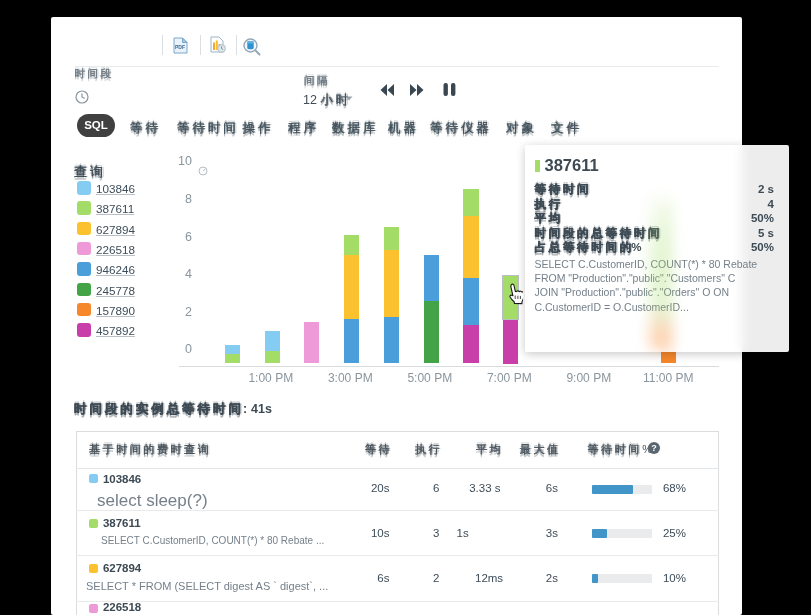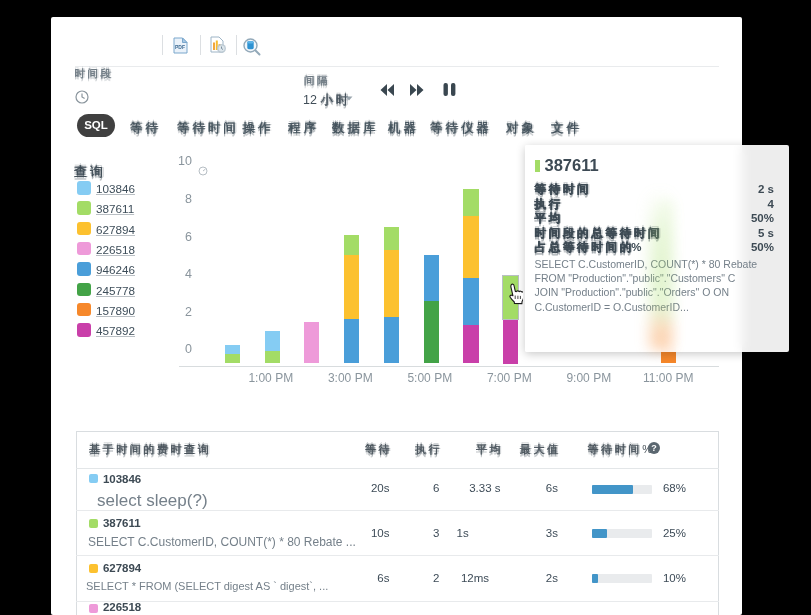--- a/index.html
+++ b/index.html
@@ -169,20 +169,21 @@
   <div class="abs" style="left:450.5px;top:257.7px;width:17px;height:45.8px;background:#a3dc66;border:1.5px solid #b9bfc4"></div>
   <div class="abs bar" style="left:451.5px;top:302.5px;height:44.5px">
     <div class="seg" style="top:0;height:44.5px;background:#c93fa9"></div>
   </div>
 
   <div class="abs bar" style="left:609.5px;top:183px;height:163px">
     <div class="seg" style="top:0;height:122px;background:#a3dc66"></div>
     <div class="seg" style="top:122px;height:41px;background:#f6882b"></div>
   </div>
 
+  <div class="abs" style="left:23px;top:384px;font-size:12.5px;font-weight:bold;color:#3d4a54"><i class="cn">时间段的实例总等待时间</i><span style="margin:0 4px 0 2px">:</span>41s</div>
 
   <div class="abs" style="left:24.5px;top:414.2px;width:643px;height:184px;border:1px solid #d9dde0;border-bottom:none"></div>
   <div class="abs" style="left:38px;top:424.5px;font-size:11px;color:#4a545c"><i class="cn">基于时间的费时查询</i></div>
   <div class="abs" style="left:294.5px;top:424.5px;width:44px;text-align:right;font-size:11px;color:#4a545c"><i class="cn">等待</i></div>
   <div class="abs" style="left:344.5px;top:424.5px;width:44px;text-align:right;font-size:11px;color:#4a545c"><i class="cn">执行</i></div>
   <div class="abs" style="left:405.5px;top:424.5px;width:44px;text-align:right;font-size:11px;color:#4a545c"><i class="cn">平均</i></div>
   <div class="abs" style="left:457px;top:424.5px;width:50px;text-align:right;font-size:11px;color:#4a545c"><i class="cn">最大值</i></div>
   <div class="abs" style="left:536.5px;top:424.5px;font-size:11px;color:#4a545c"><i class="cn">等待时间</i> %</div>
   <svg class="abs" style="left:597px;top:424.5px" width="12" height="12" viewBox="0 0 12 12">
     <circle cx="6" cy="6" r="6" fill="#5b6770"></circle>
@@ -200,36 +201,36 @@
   <div class="abs" style="left:344.5px;top:465px;width:44px;text-align:right;font-size:11.5px;color:#3d4b57">6</div>
   <div class="abs" style="left:405.5px;top:465px;width:44px;text-align:right;font-size:11.5px;color:#3d4b57">3.33 s</div>
   <div class="abs" style="left:457px;top:465px;width:50px;text-align:right;font-size:11.5px;color:#3d4b57">6s</div>
   <div class="abs" style="left:540.5px;top:467.5px;width:60.5px;height:9px;background:#e9ebed;border-radius:1px">
     <div style="width:68%;height:9px;background:#4295c8;border-radius:1px"></div>
     </div>
   <div class="abs" style="left:590px;top:465px;width:45px;text-align:right;font-size:11.5px;color:#3d4b57">68%</div>
 
   <div class="abs" style="left:38.2px;top:501.7px;width:9px;height:9px;border-radius:2px;background:#a3dc66"></div>
   <div class="abs" style="left:51.9px;top:500.3px;font-size:11.5px;font-weight:bold;color:#3d4a54">387611</div>
-  <div class="abs" style="left:37px;top:518.3px;font-size:12px;color:#75808a">SELECT C.CustomerID, COUNT(*) * 80 Rebate ...</div>
+  <div class="abs" style="left:50px;top:518.3px;font-size:10px;color:#75808a">SELECT C.CustomerID, COUNT(*) * 80 Rebate ...</div>
   <div class="abs" style="left:294.5px;top:509.5px;width:44px;text-align:right;font-size:11.5px;color:#3d4b57">10s</div>
   <div class="abs" style="left:344.5px;top:509.5px;width:44px;text-align:right;font-size:11.5px;color:#3d4b57">3</div>
   <div class="abs" style="left:405.5px;top:509.5px;width:44px;text-align:left;font-size:11.5px;color:#3d4b57">1s</div>
   <div class="abs" style="left:457px;top:509.5px;width:50px;text-align:right;font-size:11.5px;color:#3d4b57">3s</div>
   <div class="abs" style="left:540.5px;top:512px;width:60.5px;height:9px;background:#e9ebed;border-radius:1px">
     <div style="width:25%;height:9px;background:#4295c8;border-radius:1px"></div>
     </div>
   <div class="abs" style="left:590px;top:509.5px;width:45px;text-align:right;font-size:11.5px;color:#3d4b57">25%</div>
 
   <div class="abs" style="left:38.2px;top:546.7px;width:9px;height:9px;border-radius:2px;background:#fcc12f"></div>
   <div class="abs" style="left:51.9px;top:545.3px;font-size:11.5px;font-weight:bold;color:#3d4a54">627894</div>
   <div class="abs" style="left:35px;top:563.3px;font-size:11px;color:#75808a">SELECT * FROM (SELECT digest AS ` digest`, ...</div>
   <div class="abs" style="left:294.5px;top:554.5px;width:44px;text-align:right;font-size:11.5px;color:#3d4b57">6s</div>
   <div class="abs" style="left:344.5px;top:554.5px;width:44px;text-align:right;font-size:11.5px;color:#3d4b57">2</div>
-  <div class="abs" style="left:394px;top:554.5px;width:44px;text-align:right;font-size:11.5px;color:#3d4b57">12ms</div>
+  <div class="abs" style="left:424px;top:554.5px;width:44px;text-align:left;font-size:11.5px;color:#3d4b57">12ms</div>
   <div class="abs" style="left:457px;top:554.5px;width:50px;text-align:right;font-size:11.5px;color:#3d4b57">2s</div>
   <div class="abs" style="left:540.5px;top:557px;width:60.5px;height:9px;background:#e9ebed;border-radius:1px">
     <div style="width:11%;height:9px;background:#4295c8;border-radius:1px"></div>
     </div>
   <div class="abs" style="left:590px;top:554.5px;width:45px;text-align:right;font-size:11.5px;color:#3d4b57">10%</div>
 
   <div class="abs" style="left:38.2px;top:586.8px;width:9px;height:9px;border-radius:2px;background:#ee9ad9"></div>
   <div class="abs" style="left:51.9px;top:584.3px;font-size:11.5px;font-weight:bold;color:#3d4a54">226518</div>
 </div>
 

